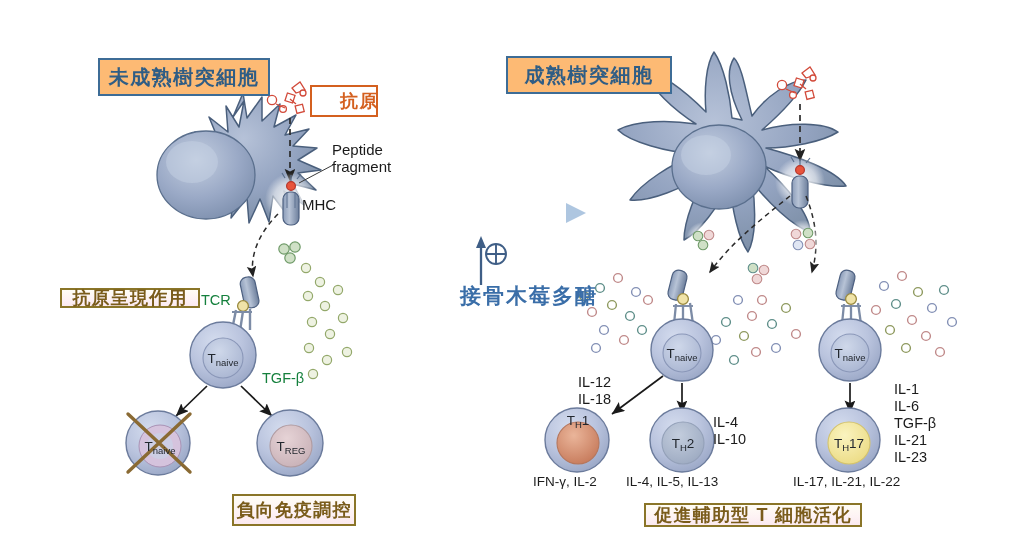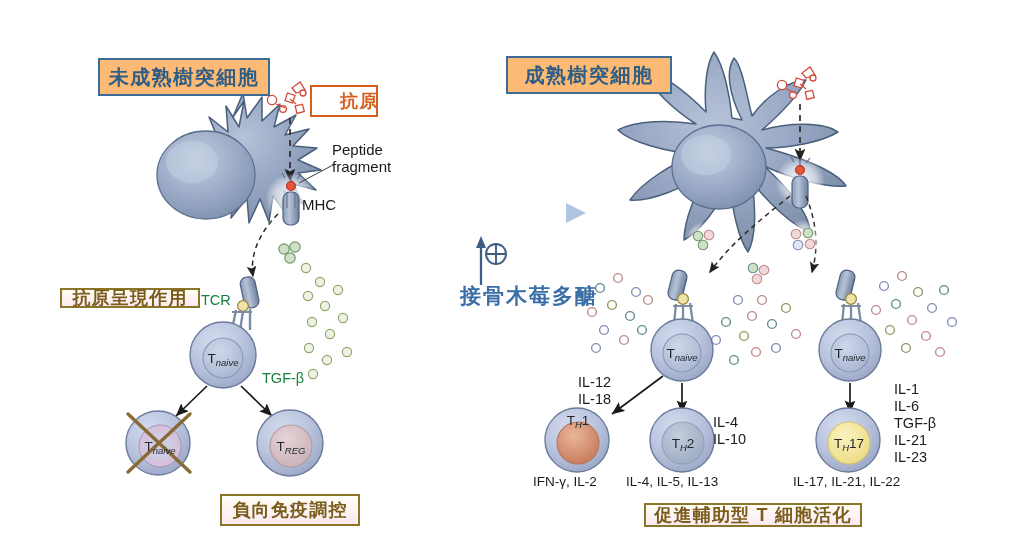--- a/index.html
+++ b/index.html
@@ -43,21 +43,21 @@
   .peptide{color:#1a1a1a;font-size:15px;line-height:1.12;white-space:pre-line;}
   .cyto{color:#1b1b1b;font-size:14.5px;line-height:1.18;white-space:pre-line;margin-top:43px;}
   .center-cn{
     color:#3a6ea8;font-size:21px;font-weight:bold;letter-spacing:2px;
   }
   .cellname{
     position:absolute;color:#22272e;font-size:13.5px;white-space:nowrap;
     transform:translate(-50%,-50%);
   }
   .cellname sub{font-size:9.5px;}
-  sub{vertical-align:baseline;position:relative;top:.28em;font-size:.72em;font-style:italic;}
+  sub{vertical-align:baseline;position:relative;top:.28em;font-size:.72em;}
 </style>
 </head>
 <body>
 
 <div id="stage">
 
   <svg id="art" viewBox="0 0 1024 551">
     <defs>
       <radialGradient id="dcBody" cx="42%" cy="35%" r="75%">
         <stop offset="0%" stop-color="#b6c2d8"></stop>
@@ -362,21 +362,21 @@
   <div class="cellname" style="left:223px;top:358px;">
     <span>T<sub>naive</sub></span>
   </div>
   <div class="cellname" style="left:160px;top:446px;">
     <span>T<sub>naive</sub></span>
   </div>
   <div class="cellname" style="left:291px;top:446px;">
     <span>T<sub>REG</sub></span>
   </div>
 
-  <div class="boxlabel box-brown" style="left:220px;top:494px;width:140px;height:32px;">負向免疫調控</div>
+  <div class="boxlabel box-brown" style="left:232px;top:494px;width:124px;height:32px;">負向免疫調控</div>
 
   <div class="lbl center-cn" style="left:413px;top:282px;margin-left:47px;">接骨木莓多醣</div>
 
   <div class="boxlabel box-blue" style="left:506px;top:56px;width:166px;height:38px;font-family:Liberation Serif, serif;">成熟樹突細胞</div>
 
   <div class="lbl cyto" style="left:578px;top:331px;">IL-12
 IL-18</div>
 
   <div class="lbl cyto" style="left:713px;top:371px;">IL-4
 IL-10</div>

